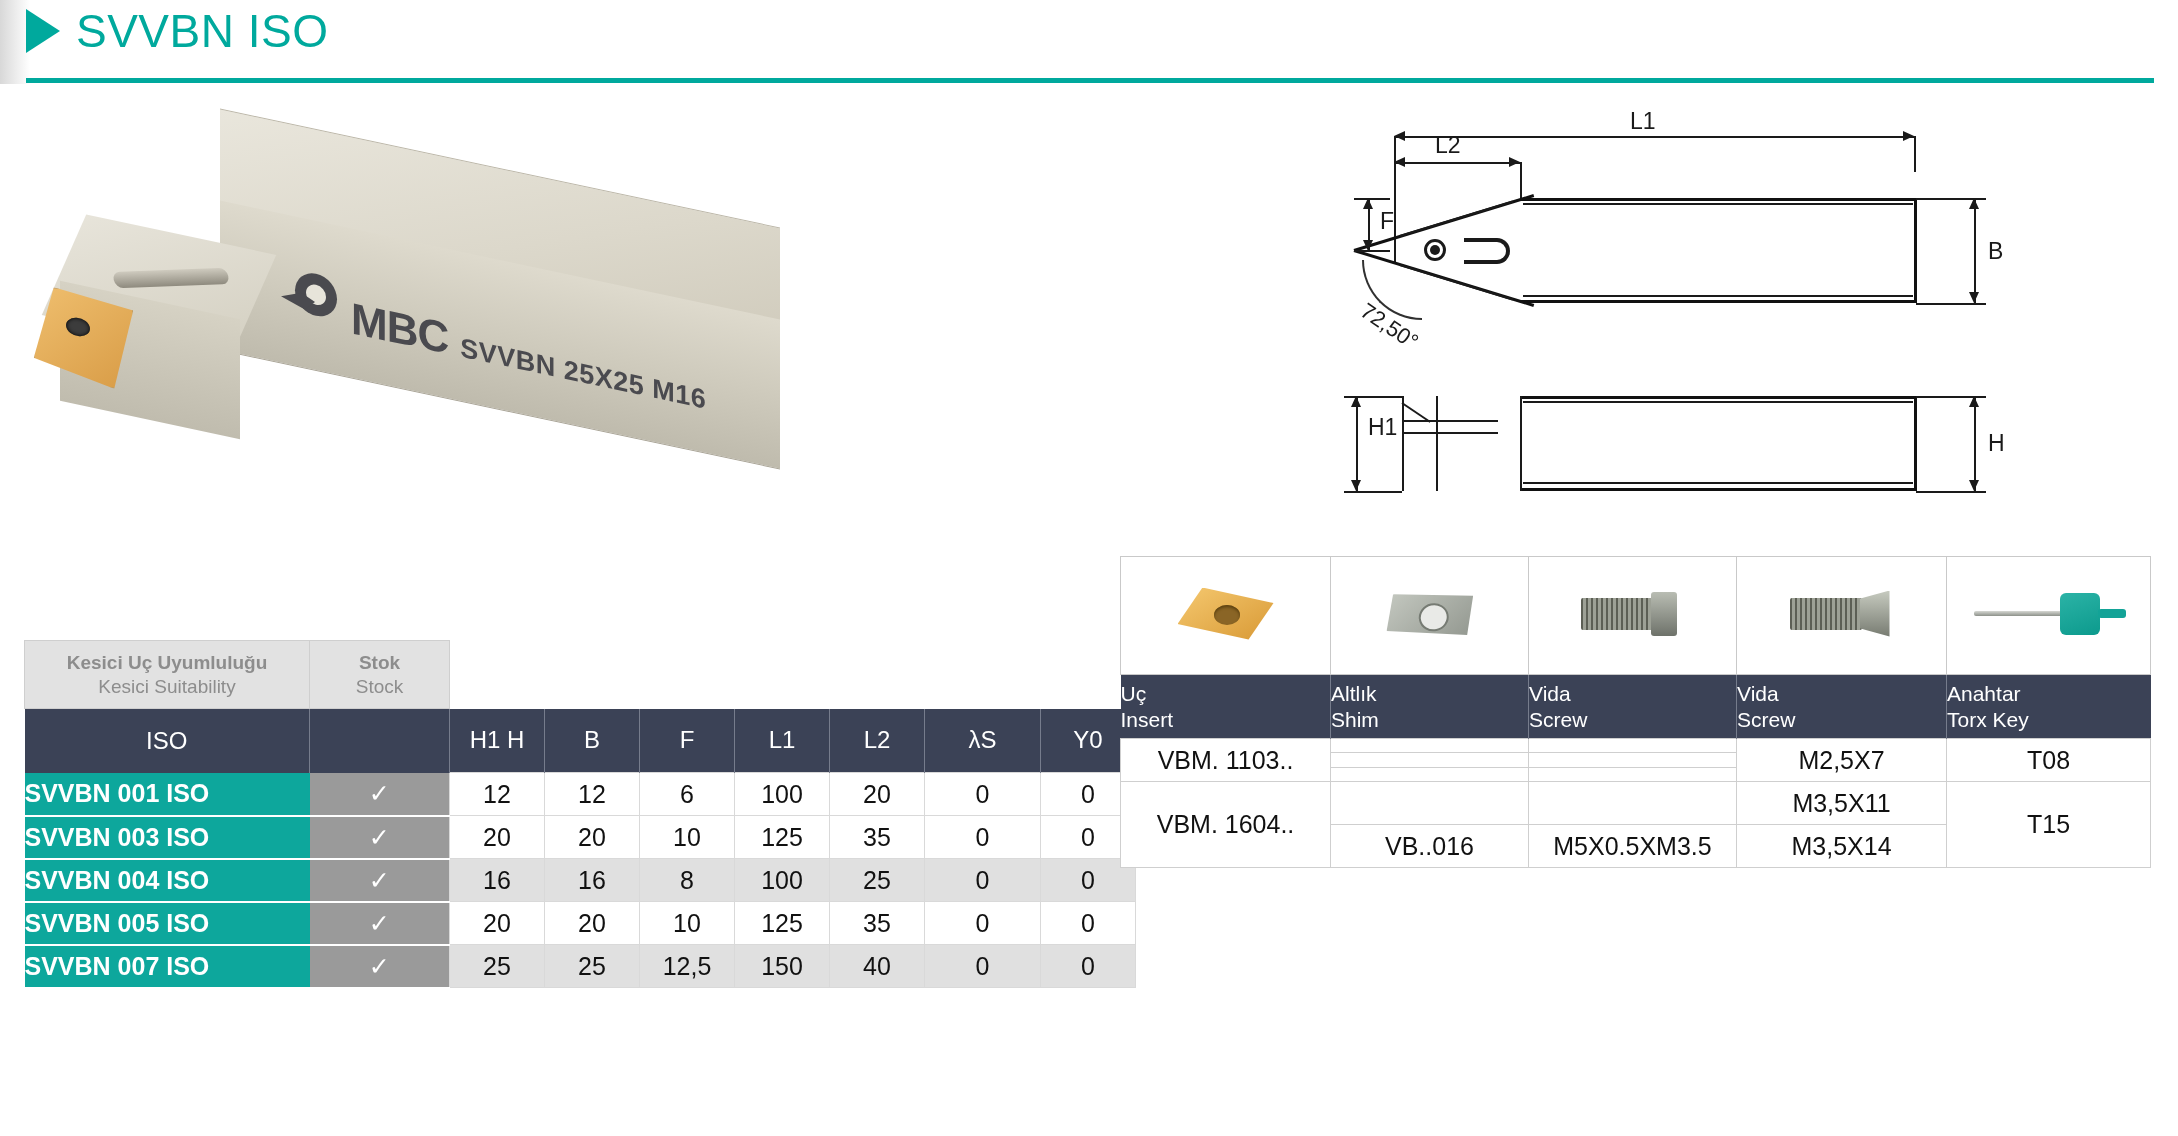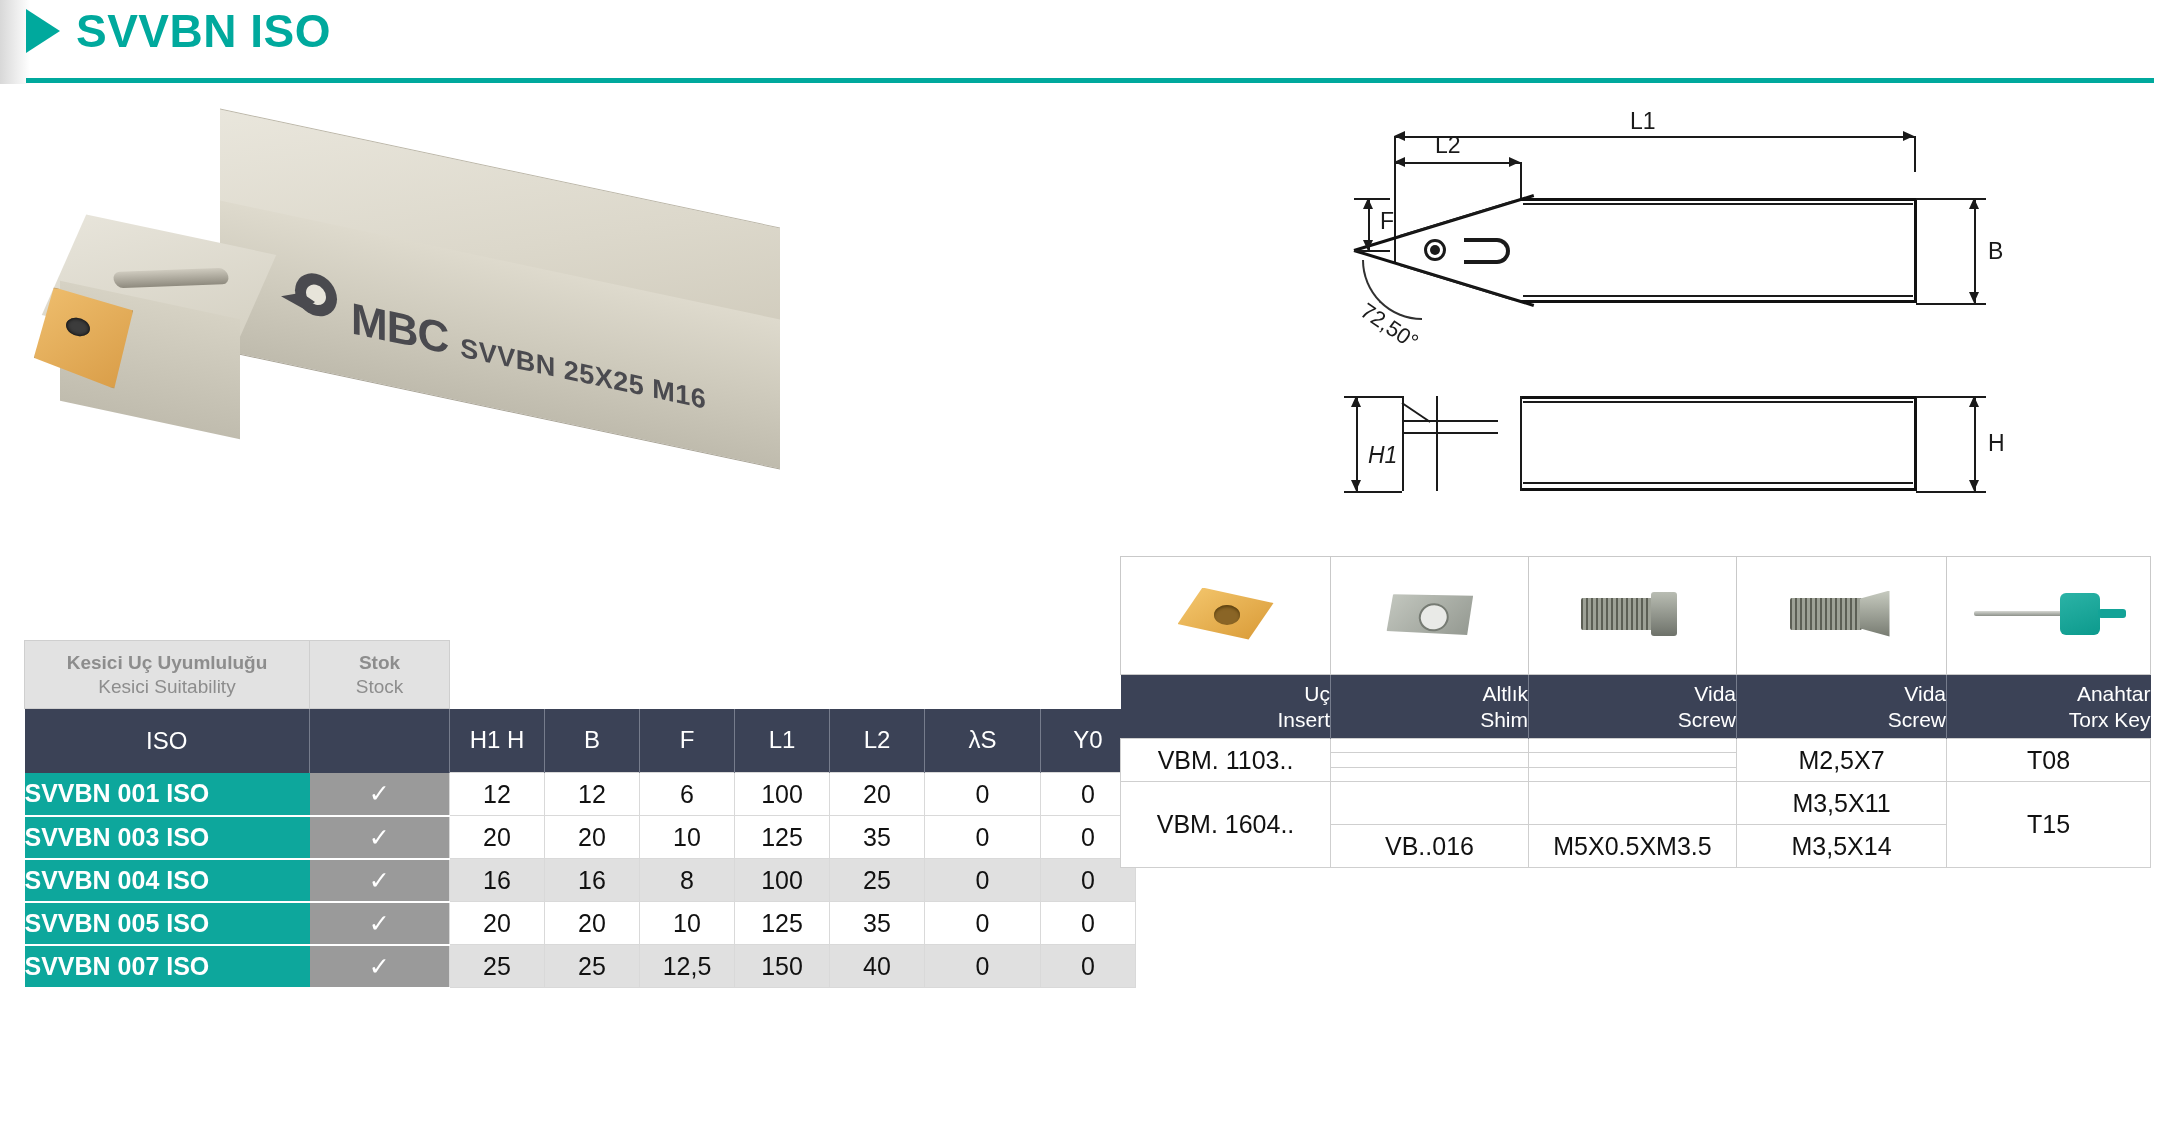--- a/index.html
+++ b/index.html
@@ -22,21 +22,21 @@
   }
   #play-tri {
     width:0; height:0;
     border-top: 22px solid transparent;
     border-bottom: 22px solid transparent;
     border-left: 34px solid #00A99D;
   }
   #page-title {
     color:#00A99D;
     font-size:46px;
-    font-weight:bold;
+    font-weight:normal;
     letter-spacing:0.5px;
     line-height:1;
   }
   #header-rule {
     position:absolute; left:26px; top:78px;
     width:2128px; height:5px; background:#00A99D;
   }
   #header-fade {
     position:absolute; left:0; top:0; width:30px; height:84px;
     background:linear-gradient(to right,#d8d8d8,#ffffff);
@@ -212,21 +212,21 @@
     font-family:"Liberation Sans", sans-serif;
   }
   #acc-table td { padding:0; }
   .acc-img-cell {
     height:118px; border:1px solid #c9c9c9; background:#ffffff;
     text-align:center; vertical-align:middle;
   }
   .acc-head {
     background:#3b4256; color:#ffffff;
     border-right:1px solid #767c8c;
-    text-align:right; vertical-align:middle;
+    text-align:left; vertical-align:middle;
     height:64px; font-size:21px; line-height:1.2;
   }
   .acc-cell {
     text-align:center; vertical-align:middle;
     font-size:25px; color:#111;
     border:1px solid #cfcfcf; background:#ffffff;
     height:43px;
   }
   .acc-blank { border:1px solid #cfcfcf; background:#ffffff; }
 
@@ -376,21 +376,21 @@
   <div class="dwg-line vline" style="left:180px; top:286px; height:95px;"></div>
   <div class="dwg-line vline" style="left:96px; top:286px; height:95px;"></div>
   <div class="dwg-line vline" style="left:62px; top:286px; height:95px;"></div>
   <div class="dwg-line hline" style="left:62px; top:310px; width:96px;"></div>
   <div class="dwg-line hline" style="left:62px; top:322px; width:96px;"></div>
   <div class="dwg-line" style="left:62px; top:292px; width:34px; height:2px; transform:rotate(34deg); transform-origin:left center;"></div>
 
   <div class="dwg-line vline" style="left:16px; top:286px; height:95px;"></div>
   <div class="arrow-u" style="left:11px; top:286px;"></div>
   <div class="arrow-d" style="left:11px; top:370px;"></div>
-  <div class="dwg-label" style="left:28px; top:332px;font-style:italic;">H1</div>
+  <div class="dwg-label" style="left:28px; top:304px;">H1</div>
   <div class="dwg-line hline" style="left:4px; top:286px; width:58px;"></div>
   <div class="dwg-line hline" style="left:4px; top:381px; width:58px;"></div>
 
   <div class="dwg-line vline" style="left:634px; top:286px; height:95px;"></div>
   <div class="arrow-u" style="left:629px; top:286px;"></div>
   <div class="arrow-d" style="left:629px; top:370px;"></div>
   <div class="dwg-label" style="left:648px; top:320px;">H</div>
   <div class="dwg-line hline" style="left:576px; top:286px; width:70px;"></div>
   <div class="dwg-line hline" style="left:576px; top:381px; width:70px;"></div>
 </div>

